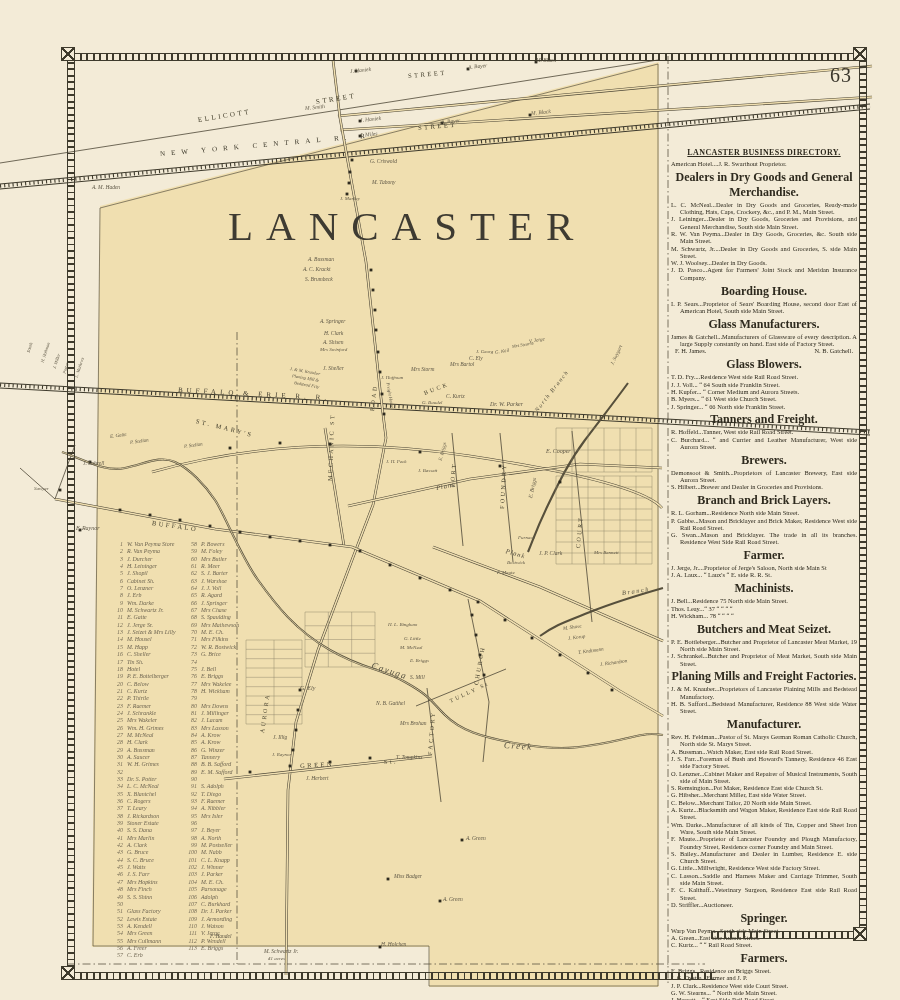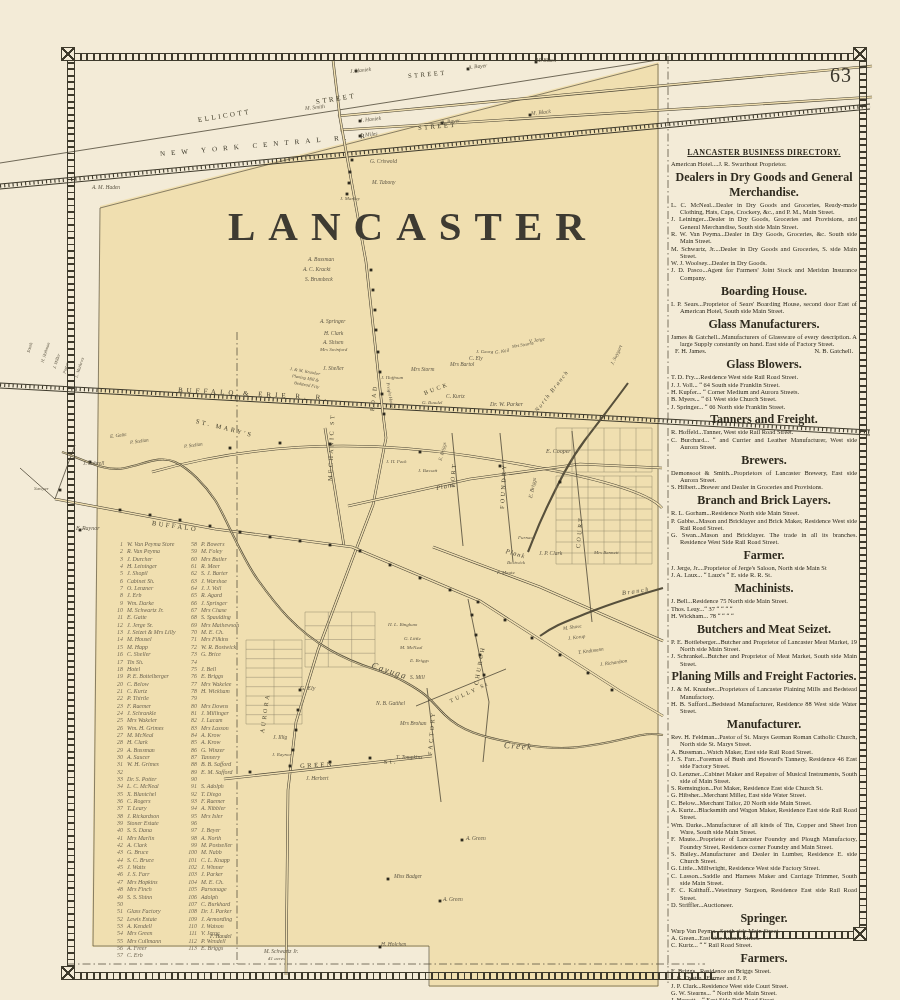--- a/index.html
+++ b/index.html
@@ -12,21 +12,21 @@
   svg{position:absolute;top:0;left:0;}
   
   .lad-h{position:absolute;height:8px;box-sizing:border-box;border-top:1.3px solid #3e3a2c;border-bottom:1.3px solid #3e3a2c;
          background:repeating-linear-gradient(90deg,#3e3a2c 0 1.8px,transparent 1.8px 6.5px);}
   .lad-v{position:absolute;width:8px;box-sizing:border-box;border-left:1.3px solid #3e3a2c;border-right:1.3px solid #3e3a2c;
          background:repeating-linear-gradient(0deg,#3e3a2c 0 1.8px,transparent 1.8px 6.5px);}
   .corner{position:absolute;width:12px;height:12px;border:1.3px solid #3e3a2c;background-color:#f3ebd7;
          background-image:linear-gradient(45deg,transparent 42%,#3e3a2c 42% 58%,transparent 58%),
                           linear-gradient(135deg,transparent 42%,#3e3a2c 42% 58%,transparent 58%);}
   
-  #map-title{position:absolute;left:228px;top:202px;font-size:41px;font-weight:bold;letter-spacing:13px;
+  #map-title{position:absolute;left:228px;top:202px;font-size:41px;font-weight:normal;letter-spacing:13px;
              color:#3e3b32;white-space:nowrap;text-align:center;}
   #page-num{position:absolute;left:830px;top:64px;font-size:20px;color:#3a362c;letter-spacing:1px;}
   
   #map-labels .lbl{position:absolute;white-space:nowrap;transform-origin:left center;
                    font-family:"Liberation Serif",serif;}
   .lbl.name{font-style:italic;color:#5d5645;}
   .lbl.street{color:#47422f;letter-spacing:2.5px;font-size:6.5px;}
   .lbl.rr{color:#3e3a2c;letter-spacing:5px;}
   .lbl.water{font-style:italic;color:#55503f;letter-spacing:1.5px;}
   .lbl.road-i{font-style:italic;color:#50493a;letter-spacing:1px;}

